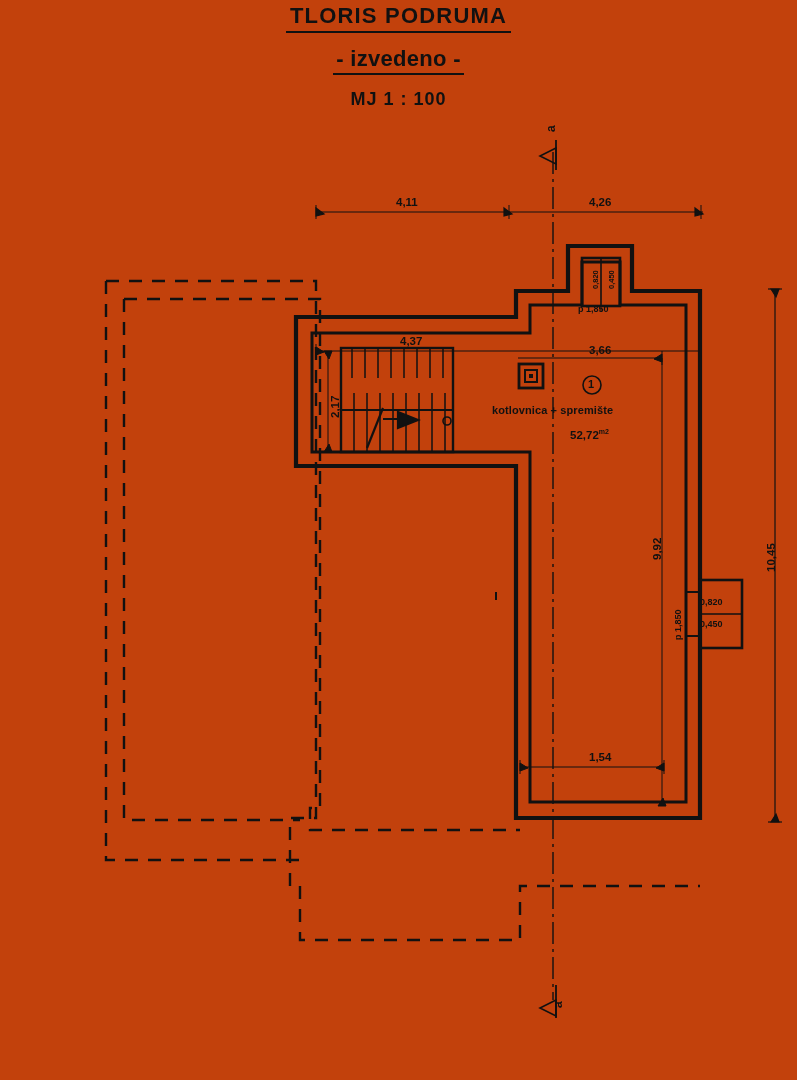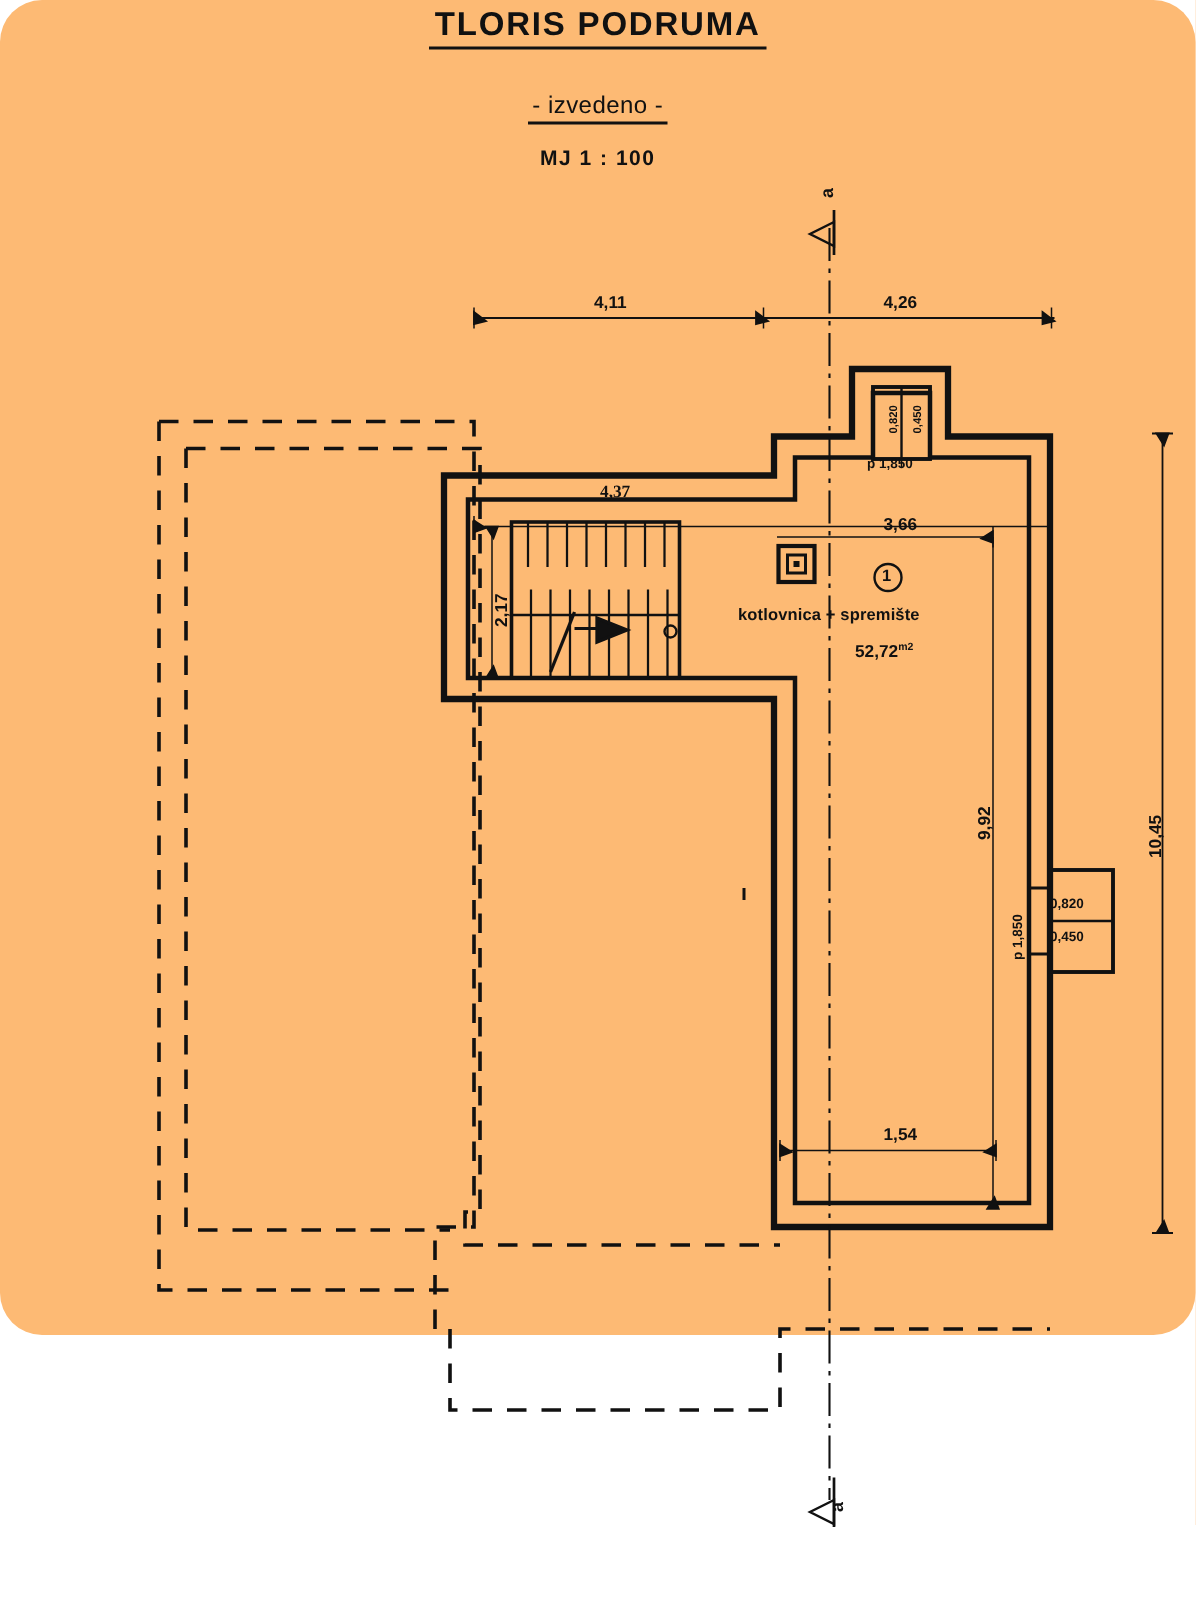--- a/index.html
+++ b/index.html
@@ -13,54 +13,53 @@
     position: relative;
     overflow: hidden;
     font-family: "Liberation Sans", sans-serif;
     color: #111111;
   }
 
   #sheet {
     position: absolute;
     inset: 0;
     width: 797px;
-    height: 890px;
-    background: #fdba74;
-    border-radius: 28px;
+    height: 1080px;
+    background: #c2410c;
   }
 
   
   .title-block {
     position: absolute;
     left: 0;
     top: 2px;
     width: 797px;
     text-align: center;
   }
   .dwg-title {
     font-size: 22px;
     font-weight: bold;
     letter-spacing: 1.2px;
     display: inline-block;
     border-bottom: 2.5px solid #111;
     padding: 0 4px 1px 4px;
     line-height: 1.25;
   }
   .dwg-subtitle {
-    margin-top: 29px;
-    font-size: 16px;
-    font-weight: normal;
+    margin-top: 13px;
+    font-size: 22px;
+    font-weight: bold;
     display: inline-block;
     border-bottom: 2px solid #111;
     padding: 0 3px 1px 3px;
     letter-spacing: 0.3px;
   }
   .dwg-scale {
     margin-top: 14px;
-    font-size: 14px;
+    font-size: 18px;
     font-weight: bold;
     letter-spacing: 1px;
   }
 
   
   #plan {
     position: absolute;
     left: 0;
     top: 0;
     width: 797px;
@@ -254,21 +253,21 @@
   </svg>
 
   <div class="plan-txt sec-letter" style="left:545px; top:132px; transform:rotate(-90deg); transform-origin:left top;">a</div>
 
   <div class="plan-txt sec-letter" style="left:552px; top:1008px; transform:rotate(-90deg); transform-origin:left top;">a</div>
 
   <div class="plan-txt dim-txt" style="left:396px; top:197px;">4,11</div>
 
   <div class="plan-txt dim-txt" style="left:589px; top:197px;text-align:right;">4,26</div>
 
-  <div class="plan-txt dim-txt" style="left:400px; top:323px;font-family:Liberation Serif, serif;">4,37</div>
+  <div class="plan-txt dim-txt" style="left:400px; top:336px;">4,37</div>
 
   <div class="plan-txt dim-txt rot90" style="left:330px; top:418px;">2,17</div>
 
   <div class="plan-txt dim-txt" style="left:589px; top:345px;">3,66</div>
 
   <div class="plan-txt dim-txt" style="left:589px; top:752px;">1,54</div>
 
   <div class="plan-txt dim-txt rot90" style="left:652px; top:560px;">9,92</div>
 
   <div class="plan-txt dim-txt rot90" style="left:766px; top:572px;">10,45</div>

